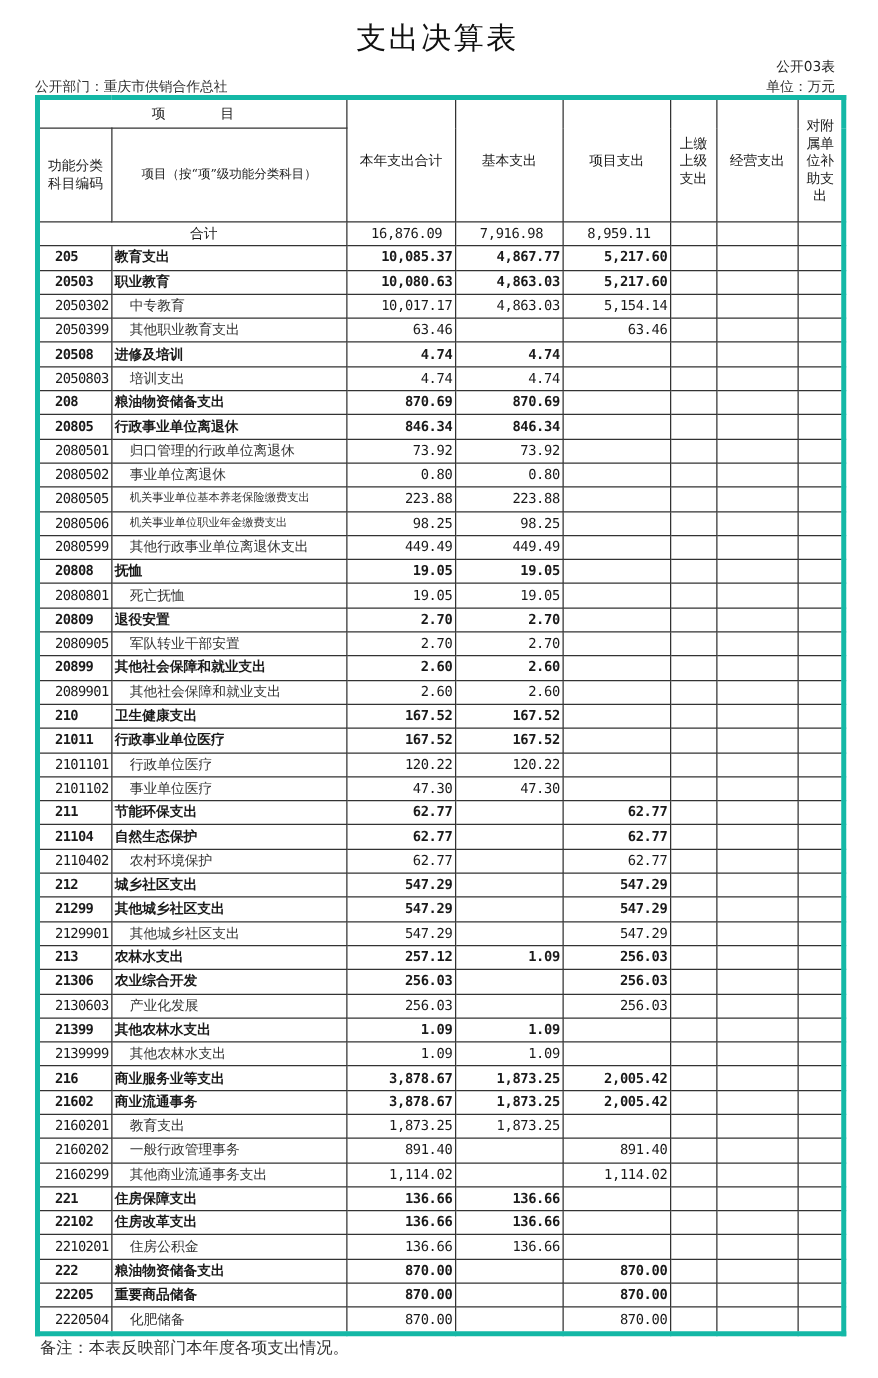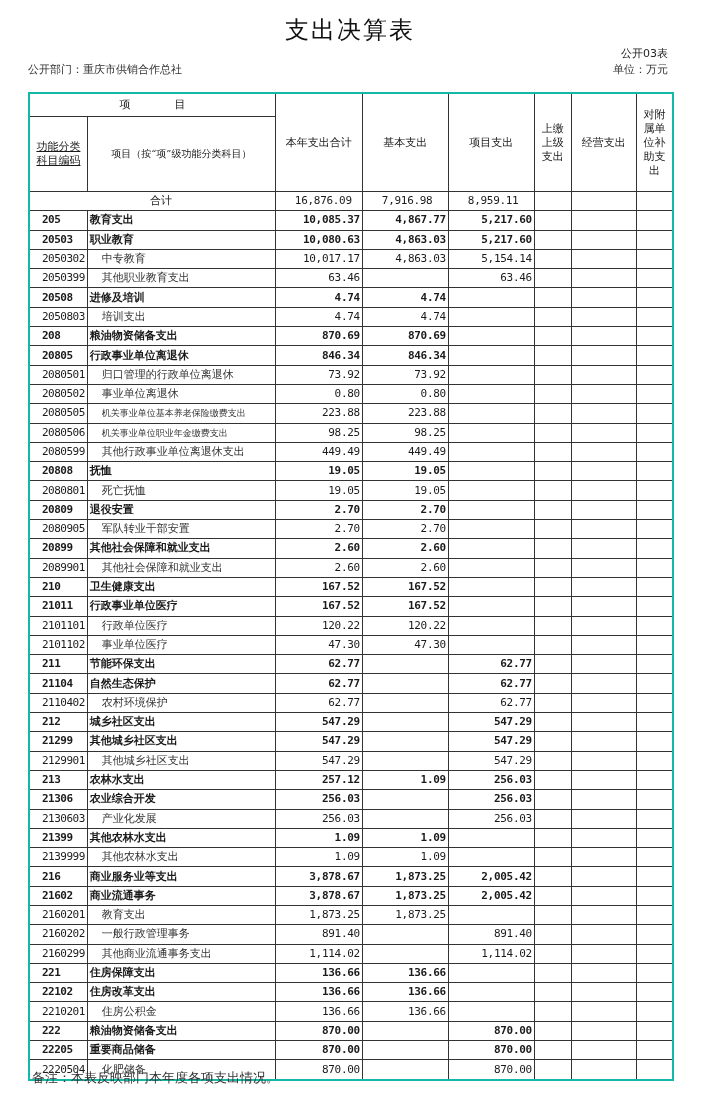--- a/index.html
+++ b/index.html
@@ -4,22 +4,22 @@
 <style>
   html, body { margin:0; padding:0; background:#ffffff; }
   body { width:702px; height:1102px; position:relative; overflow:hidden;
          font-family:"DejaVu Serif","Liberation Serif",serif; color:#1a1a1a; }
   .title { position:absolute; left:0; top:14px; width:700px; text-align:center;
            font-size:24px; letter-spacing:2px; font-family:"DejaVu Sans","Liberation Sans",sans-serif; color:#111; }
   .form-no { position:absolute; right:34px; top:46px; font-size:11px;
              font-family:"DejaVu Sans","Liberation Sans",sans-serif; color:#222; }
   .dept { position:absolute; left:28px; top:62px; font-size:11px; color:#333; }
   .unit { position:absolute; right:34px; top:62px; font-size:11px; color:#333; }
-  table { position:absolute; left:28px; top:92px; border-collapse:collapse; table-layout:fixed;
-          border:2px solid #14b8a6; }
+  table { position:absolute; left:28px; top:76px; border-collapse:collapse; table-layout:fixed;
+          border:4px solid #14b8a6; }
   td, th { border:1px solid #333; padding:0 2px; font-size:11px; white-space:nowrap; overflow:hidden; }
   th { font-weight:normal; text-align:center; line-height:14px; }
   th.hdr-top { height:22px; }
   th.hdr-sub { height:74px; }
   td { height:18.3px; line-height:18px; }
   td.code { font-family:"DejaVu Sans Mono","Liberation Mono",monospace; font-size:11px; padding-left:12px; letter-spacing:-0.5px; }
   td.num { text-align:right; padding-right:2px; font-family:"DejaVu Sans Mono","Liberation Mono",monospace; font-size:11px; letter-spacing:-0.3px; }
   tr.bold td { font-weight:bold; }
   tr.lvl3 td.name { padding-left:14px; color:#333; }
   tr.total td { text-align:center;padding-left:19px; }
@@ -50,21 +50,21 @@
     <tr>
       <th class="hdr-top" colspan="2">项　　　　目</th>
       <th rowspan="2">本年支出合计</th>
       <th rowspan="2">基本支出</th>
       <th rowspan="2">项目支出</th>
       <th rowspan="2" style="white-space:normal;margin-left:34px;">上缴上级支出</th>
       <th rowspan="2">经营支出</th>
       <th rowspan="2" style="white-space:normal;">对附属单位补助支出</th>
     </tr>
     <tr>
-      <th class="hdr-sub" style="white-space:normal;text-decoration:underline;">功能分类科目编码</th>
+      <th class="hdr-sub" style="white-space:normal;">功能分类科目编码</th>
       <th class="hdr-sub" style="font-size:10px;">项目（按“项”级功能分类科目）</th>
     </tr>
   </thead>
   <tbody id="tbody">
     <tr class="total">
       <td colspan="2">合计</td>
       <td class="num">16,876.09</td>
       <td class="num">7,916.98</td>
       <td class="num">8,959.11</td>
       <td class="num"></td>

